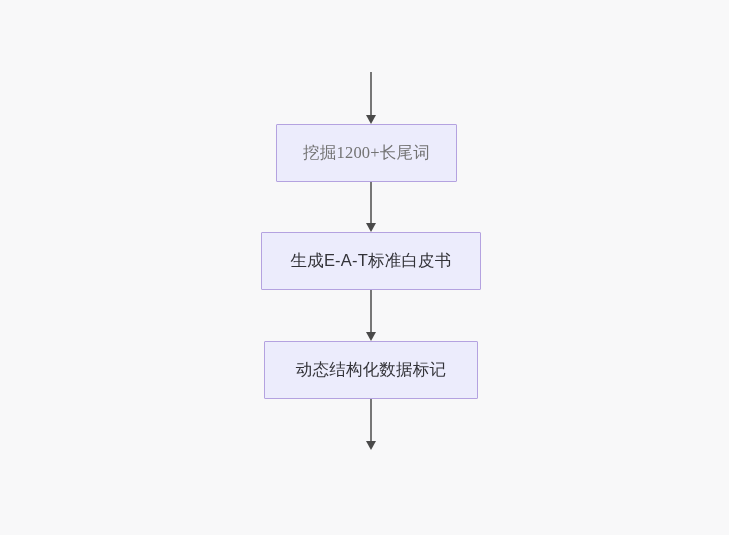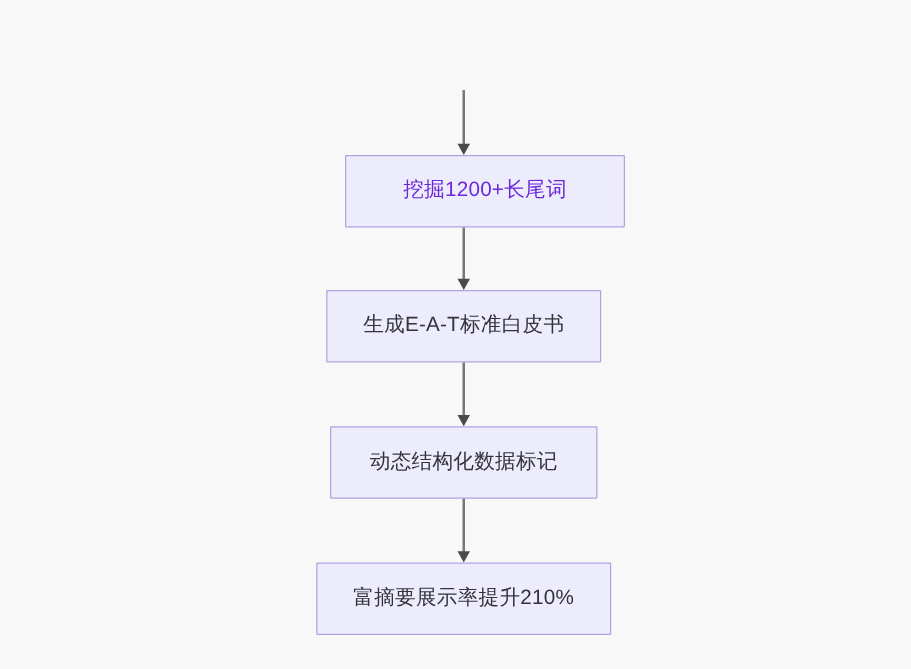--- a/index.html
+++ b/index.html
@@ -55,35 +55,32 @@
     border-right: 5.5px solid transparent;
     border-top: 9px solid #4a4a4a;
   }
 </style>
 </head>
 <body style="background: rgb(248, 248, 249);">
 
 <div id="flowchart-canvas">
 
 
-  <div class="node" style="left: 276px; top: 124px; width: 224px; height: 58px; background: rgb(236, 236, 252); border-color: rgb(180, 162, 224); color: #6d28d9;">
+  <div class="node" style="left: 276px; top: 124px; width: 181px; height: 58px; background: rgb(236, 236, 252); border-color: rgb(180, 162, 224); color: #737373; font-family: Liberation Serif, serif;">
     <span>挖掘1200+长尾词</span>
   </div>
 
   <div class="node" style="left: 264px; top: 341px; width: 214px; height: 58px; background: rgb(236, 236, 252); border-color: rgb(180, 162, 224); color: rgb(51, 51, 56);">
     <span>动态结构化数据标记</span>
   </div>
 
   <div class="node" style="left: 261px; top: 232px; width: 220px; height: 58px; background: rgb(236, 236, 252); border-color: rgb(180, 162, 224); color: rgb(51, 51, 56);">
     <span>生成E-A-T标准白皮书</span>
   </div>
 
-  <div class="node" style="left: 253px; top: 450px; width: 236px; height: 58px; background: rgb(236, 236, 252); border-color: rgb(180, 162, 224); color: rgb(51, 51, 56);">
-    <span>富摘要展示率提升210%</span>
-  </div>
 
   <div class="connector" style="left: 371px; top: 72px; height: 52px;">
     <div class="line" style="height: 44px; background: rgb(119, 119, 119);"></div>
     <div class="head" style="top: 43px; border-top-color: rgb(74, 74, 74);"></div>
   </div>
 
   <div class="connector" style="left: 371px; top: 182px; height: 50px;">
     <div class="line" style="height: 42px; background: rgb(119, 119, 119);"></div>
     <div class="head" style="top: 41px; border-top-color: rgb(74, 74, 74);"></div>
   </div>

